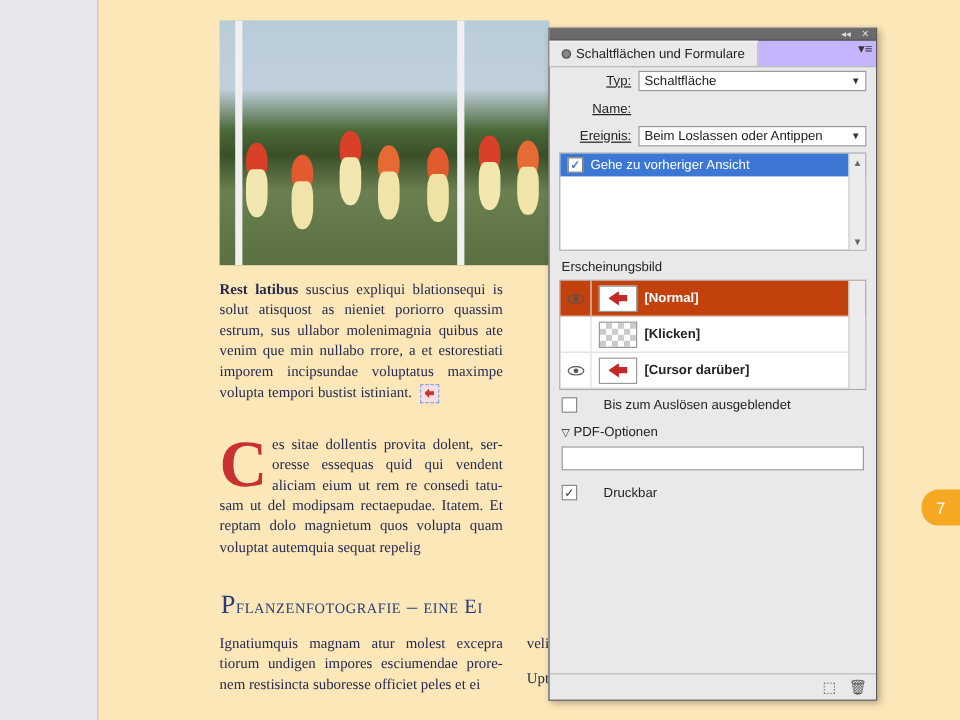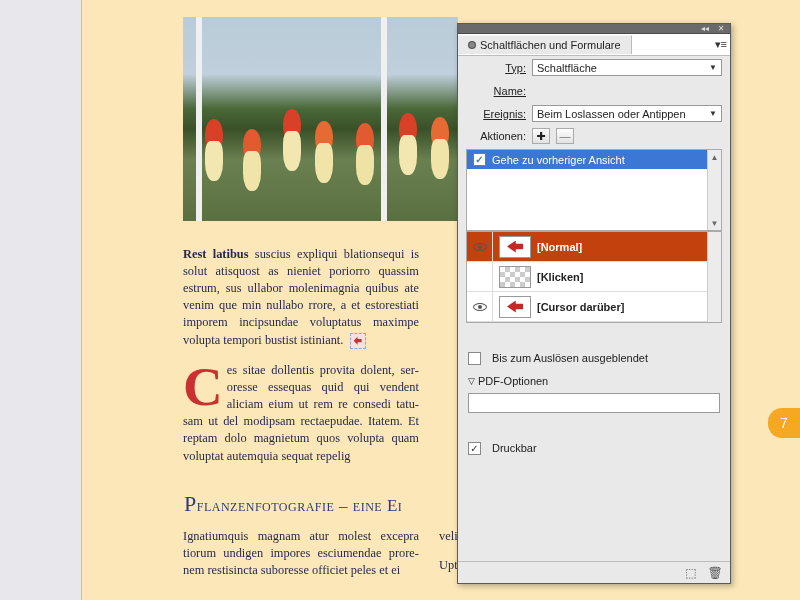--- a/index.html
+++ b/index.html
@@ -29,21 +29,21 @@
   }
   .flower { position: absolute; bottom: 40px; }
   .flower .top { width: 18px; height: 30px; border-radius: 50% 50% 40% 40%; }
   .flower .bot { width: 18px; height: 40px; border-radius: 30% 30% 45% 45%; margin-top: -8px; }
   .pole { position: absolute; width: 6px; background: #f0f0f0; top: 0; bottom: 0; }
   .body-text {
     position: absolute; left: 101px; width: 236px;
     font-size: 12.4px; line-height: 1.38; color: #262a50;
     text-align: justify;
   }
-  .para1 { top: 246px; }
+  .para1 { top: 233px; }
   .para2 { top: 362px; }
   .dropcap {
     float: left; font-size: 55px; line-height: 42px;
     color: #c93030; font-weight: bold;
     padding-right: 4px; padding-top: 4px;
     font-family: Georgia, serif;
   }
   .heading {
     position: absolute; left: 102px; top: 491px;
     font-size: 17px; color: #2a3a7a;
@@ -89,22 +89,22 @@
     box-shadow: 2px 2px 6px rgba(0,0,0,.3);
   }
   .panel-topbar {
     height: 10px; background: #6a6a6a;
     border-bottom: 1px solid #4a4a4a;
     display: flex; justify-content: flex-end; align-items: center;
     padding-right: 4px; gap: 6px;
   }
   .topbar-icon { width: 10px; height: 7px; display:flex; align-items:center; justify-content:center; color:#ddd; font-size:8px; line-height:7px; }
   .panel-tab {
-    display: flex; align-items: center;
-    background: #ffffff; border-bottom: 1px solid #bcbcbc;
+    display: flex; 
+    background: #c4b5fd; border-bottom: 1px solid #bcbcbc;
     height: 22px;
   }
   .panel-tab .tab-active {
     background: #e9e9e9; padding: 3px 10px;
     border-right: 1px solid #bcbcbc;
     border-top: 1px solid #f6f6f6;
     display: flex; align-items: center; gap: 4px;
   }
   .gear-dot { width: 8px; height: 8px; border-radius: 50%;
     background: radial-gradient(circle, #888 40%, #555 60%); }
@@ -178,23 +178,22 @@
   }
   .arrow-left-shape {
     width: 16px; height: 12px;
     clip-path: polygon(0 50%, 55% 0, 55% 28%, 100% 28%, 100% 72%, 55% 72%, 55% 100%);
   }
   .arrow-red { background: #c62828; }
   .thumb.trans { background:
     repeating-conic-gradient(#ccc 0 25%, #fff 0 50%) 0 0/10px 10px; }
   .state-label { font-weight: bold; }
   .check-row {
-    display:flex; gap:11px;
+    display:flex; align-items:center; gap:22px;
     padding: 6px 10px;
-    margin-top: 23px;
   }
   .check-row .box {
     width:13px; height:13px; background:#fff; border:1px solid #888;
     display:flex;align-items:center;justify-content:center;font-size:10px;color:#333;
   }
   .section-hdr {
     padding: 4px 10px; display:flex; align-items:center; gap:3px;
   }
   .tri { font-size: 9px; }
   .desc-box {
@@ -298,37 +297,33 @@
   <div class="form-row">
     <label>Name:</label>
   </div>
   <div class="form-row">
     <label>Ereignis:</label>
     <div class="field">
       <span>Beim Loslassen oder Antippen</span>
       <span class="dd-caret">▼</span>
     </div>
   </div>
-  <div class="actions-row">
-    <label>Aktionen:</label>
-    <div class="mini-btn">✚</div>
-    <div class="mini-btn" style="color:#777">—</div>
-  </div>
 
   <div class="action-list">
     <div class="action-item">
       <span class="chk">✓</span>
       <span>Gehe zu vorheriger Ansicht</span>
     </div>
     <div class="scroll">
       <div class="up">▲</div>
       <div class="dn">▼</div>
     </div>
   </div>
 
+  <div class="section-label">Erscheinungsbild</div>
 
   <div class="appearance">
     <div class="app-state selected">
       <div class="vis-col">
           <div class="eye"></div>
         </div>
       <div class="thumb">
           <div class="arrow-left-shape arrow-red"></div>
         </div>
       <span class="state-label">[Normal]</span>

